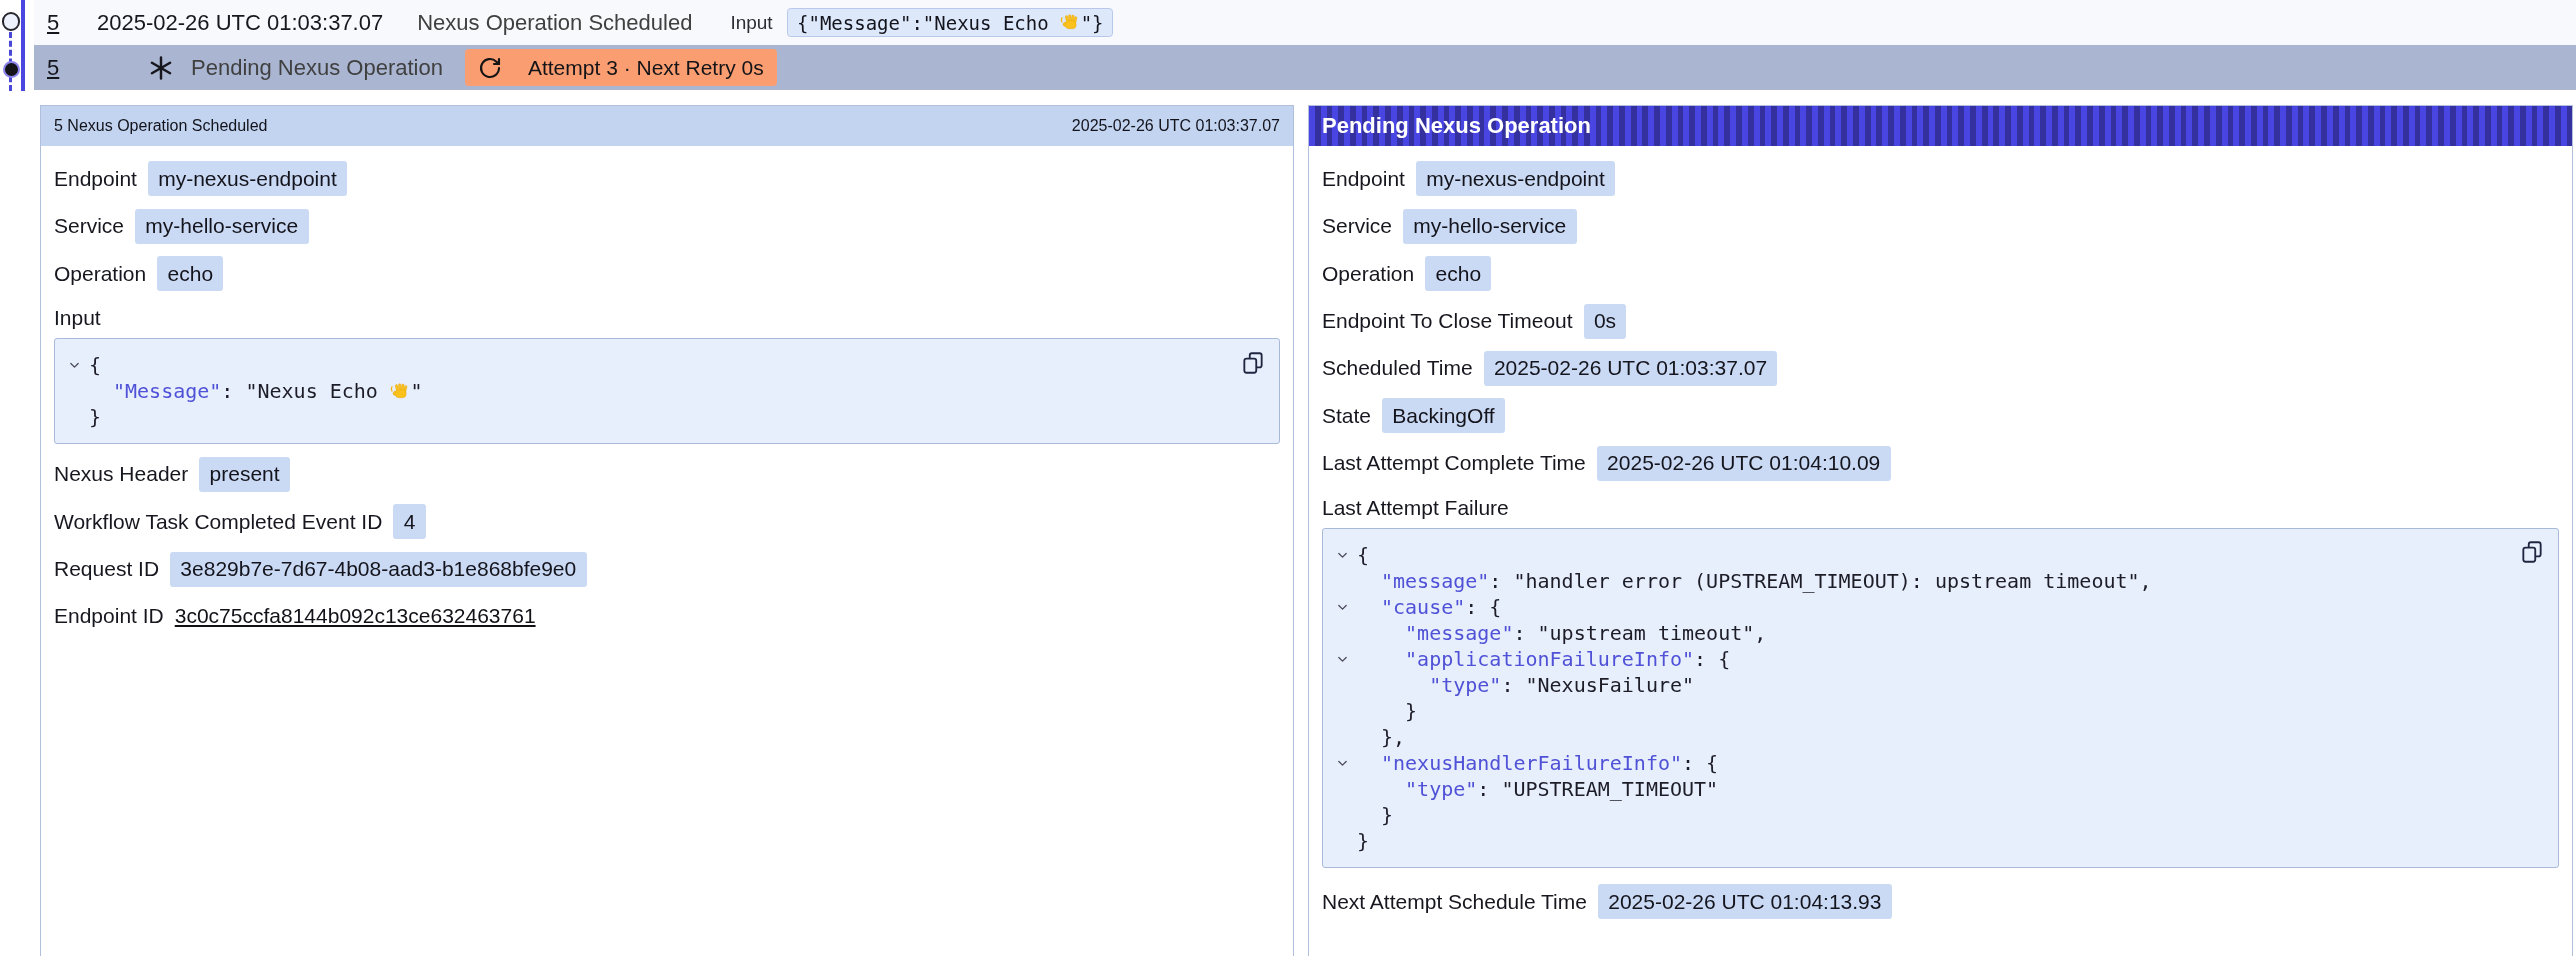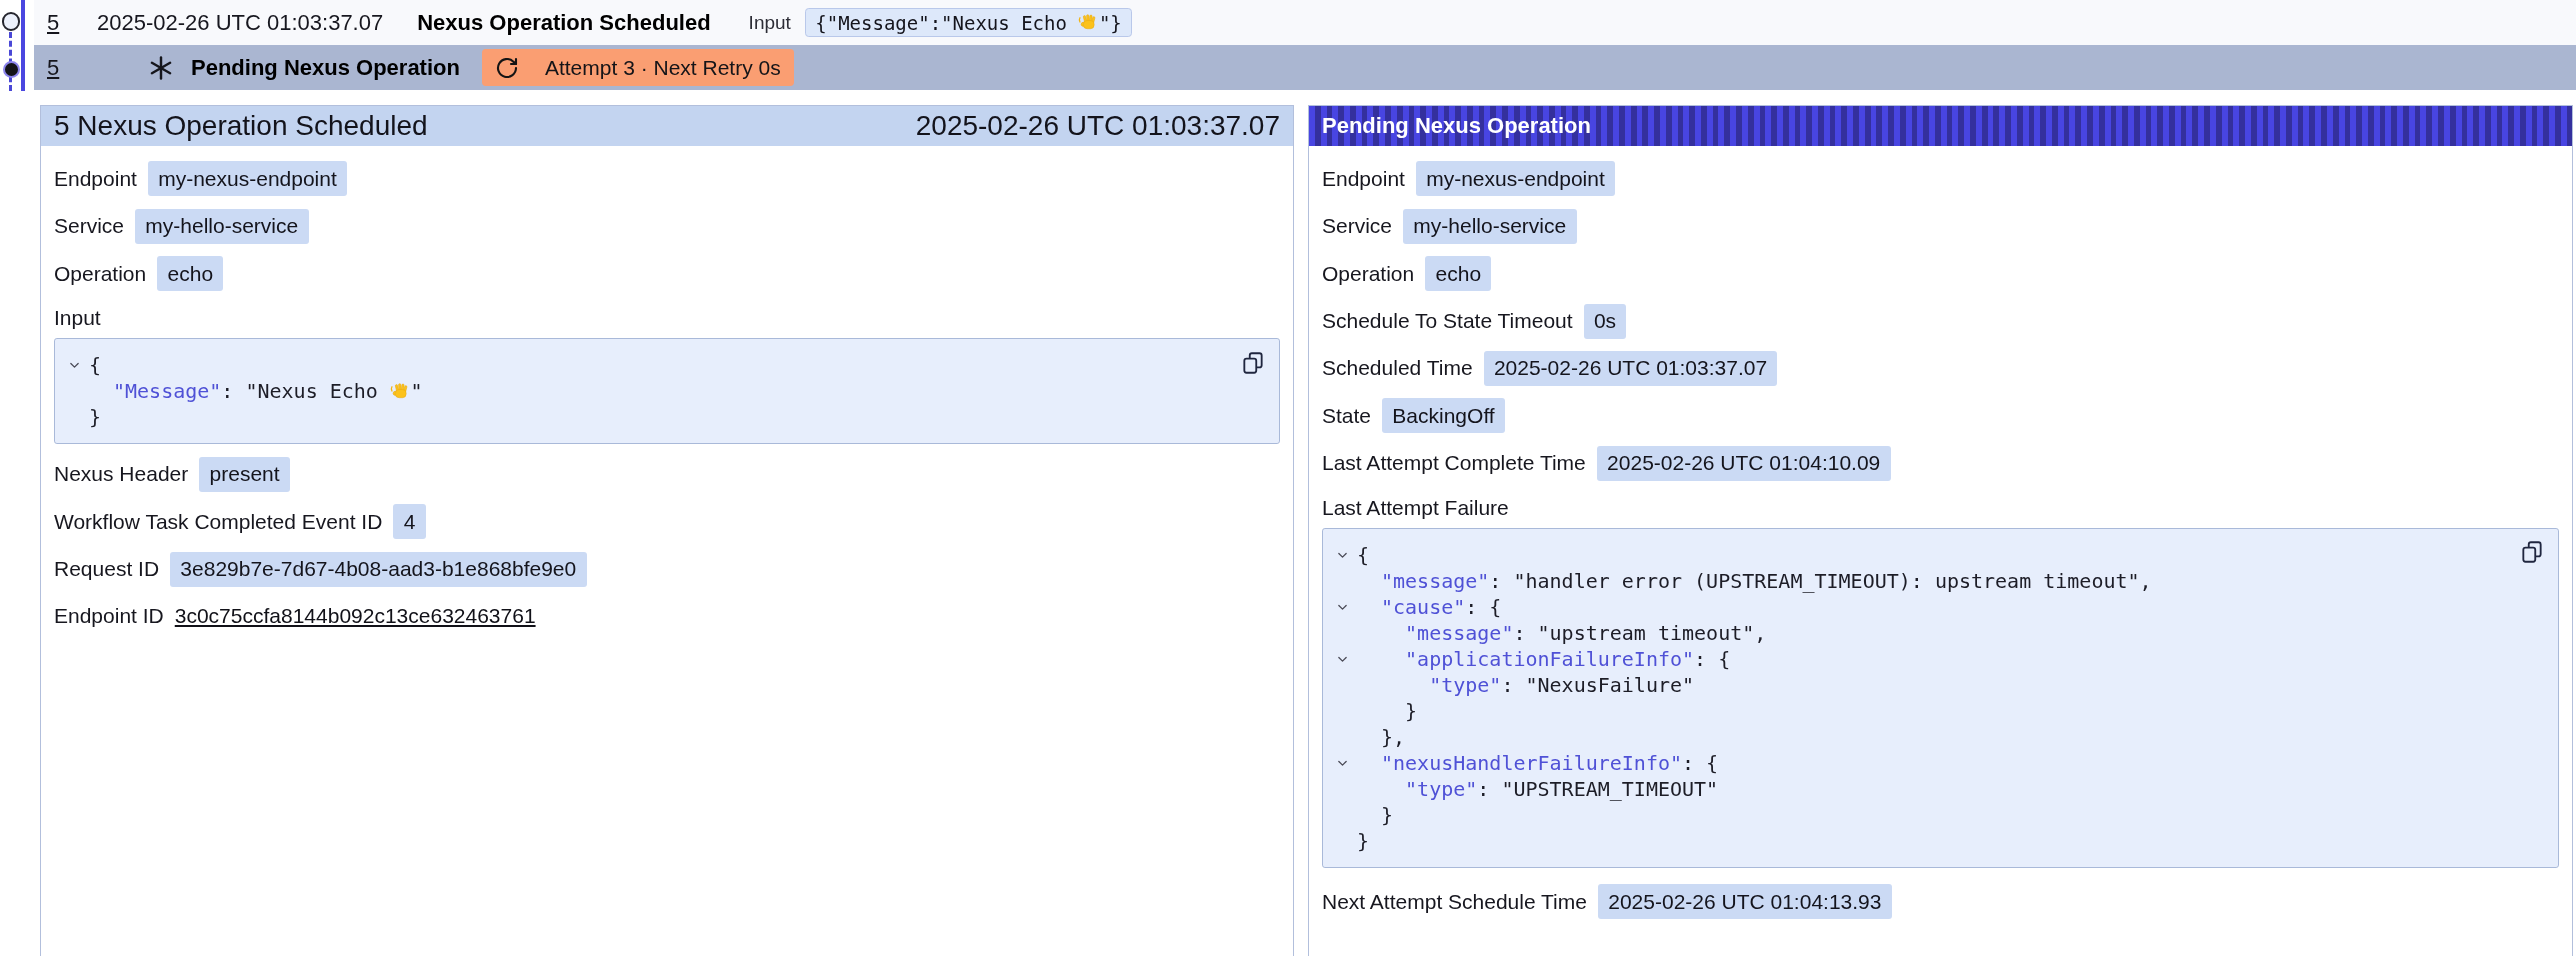--- a/index.html
+++ b/index.html
@@ -14,36 +14,36 @@
                       background:#edf1fb; border:2.2px solid #26262e; }
   .tl-circle-filled { position:absolute; left:2.9px; top:61px; width:17px; height:17px; border-radius:50%;
                       background:#141419; border:2.2px solid #8c85ec; }
 
   
   .event-row { position:absolute; left:34px; right:0; display:flex; align-items:center; font-size:22px; }
   .row-scheduled { top:0; height:45px; background:#f8f9fc; }
   .row-pending   { top:45px; height:45px; background:#aab6d1; }
   .id-link { margin-left:13px; text-decoration:underline; color:#15151c; min-width:22px; }
   .row-time { margin-left:28px; color:#17171f; }
-  .row-title { font-weight:700; color:#000000; }
+  .row-title { font-weight:400; color:#404040; }
   .row-scheduled .row-title { margin-left:34px; }
   .input-mini-label { margin-left:38px; font-size:19px; color:#2d2d36; }
   .input-chip { margin-left:14.6px; font-family:"DejaVu Sans Mono", monospace; font-size:19px;
                 background:#dde8fa; border:1.5px solid #b9c8ea; border-radius:3.7px; padding:2.9px 8.8px; color:#14141c; }
   .star-wrap { margin-left:78px; display:flex; align-items:center; }
   .row-pending .row-title { margin-left:16px; }
   .retry-badge { margin-left:22px; display:flex; align-items:center; gap:26px; background:#fa9e72;
                  border-radius:3.7px; padding:6.6px 13px; font-size:21px; color:#141418; }
 
   
   .panel { position:absolute; top:105px; height:857px; background:#fff; border:1.5px solid #b2bfdc; }
   .panel-left  { left:40px;   width:1254px; }
   .panel-right { left:1308px; width:1265px; }
   .panel-header { height:40px; display:flex; align-items:center; justify-content:space-between;
-                  padding:0 13px; font-size:28px; }
+                  padding:0 13px; font-size:16px; }
   .panel-header.plain { background:#c3d4f0; color:#13131b; }
   .panel-header.striped {
       background:repeating-linear-gradient(90deg,#4845e2 0px,#4845e2 5.9px,#34309d 5.9px,#34309d 11.7px);
       color:#ffffff; font-weight:700; font-size:22px; }
   .panel-body { padding:2.9px 13px 13px 13px; }
 
   .field-row { margin-top:12.4px; display:flex; align-items:center; gap:11px; font-size:21px; min-height:34px; }
   .field-label { color:#17171f;text-align:center; }
   .badge { background:#cbdaf4; border-radius:3px; padding:4.4px 10.3px; color:#14141c; line-height:1.25; }
   .plain-link { color:#111118; text-decoration:underline; }
@@ -199,21 +199,21 @@
       </div>
       <div class="field-row">
         <span class="field-label">Service</span>
         <span class="badge">my-hello-service</span>
       </div>
       <div class="field-row">
         <span class="field-label">Operation</span>
         <span class="badge">echo</span>
       </div>
       <div class="field-row">
-        <span class="field-label">Schedule To State Timeout</span>
+        <span class="field-label">Endpoint To Close Timeout</span>
         <span class="badge">0s</span>
       </div>
       <div class="field-row">
         <span class="field-label">Scheduled Time</span>
         <span class="badge">2025-02-26 UTC 01:03:37.07</span>
       </div>
       <div class="field-row">
         <span class="field-label">State</span>
         <span class="badge">BackingOff</span>
       </div>

